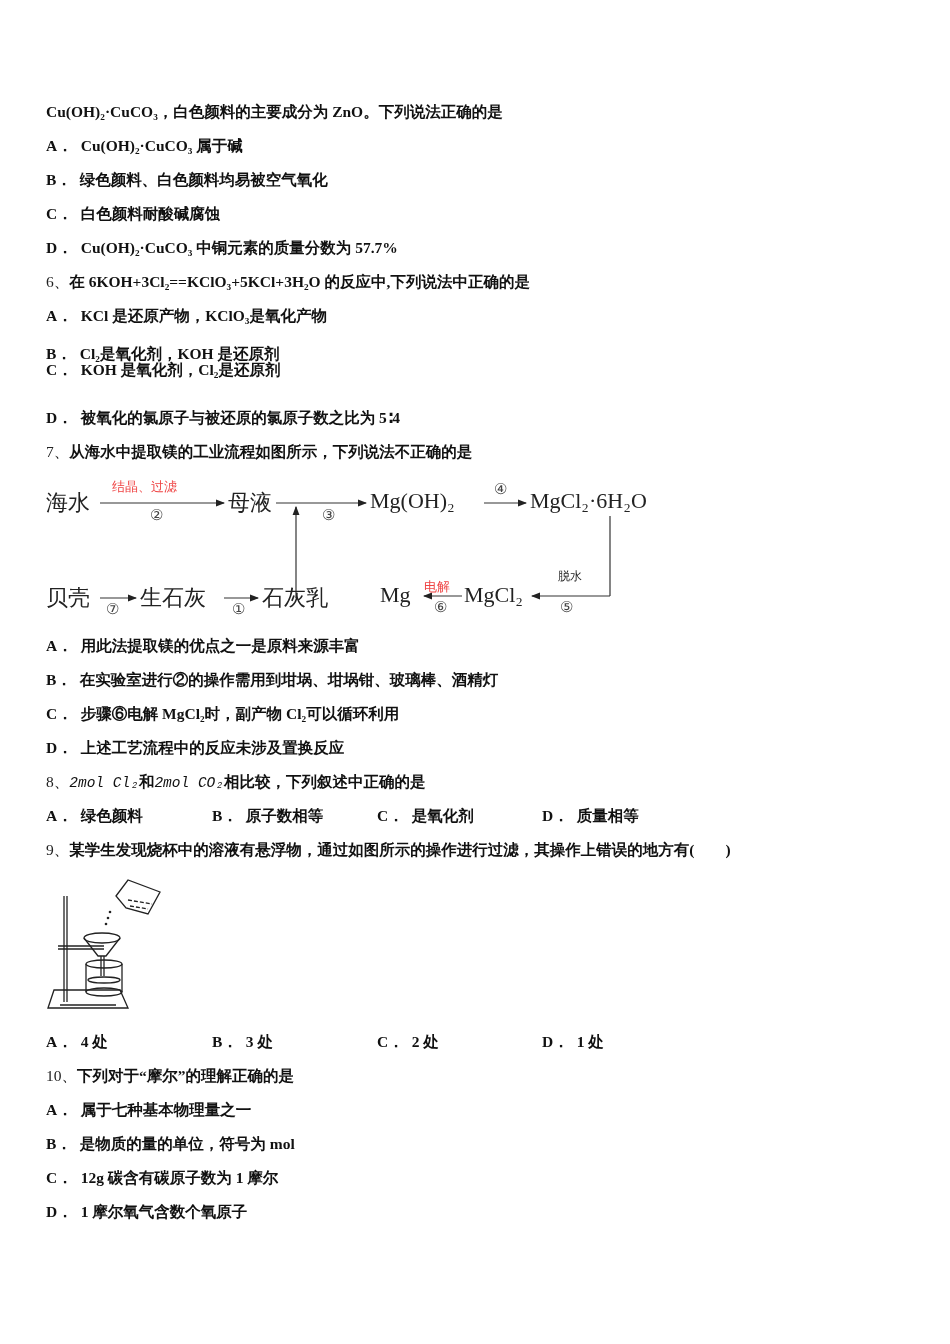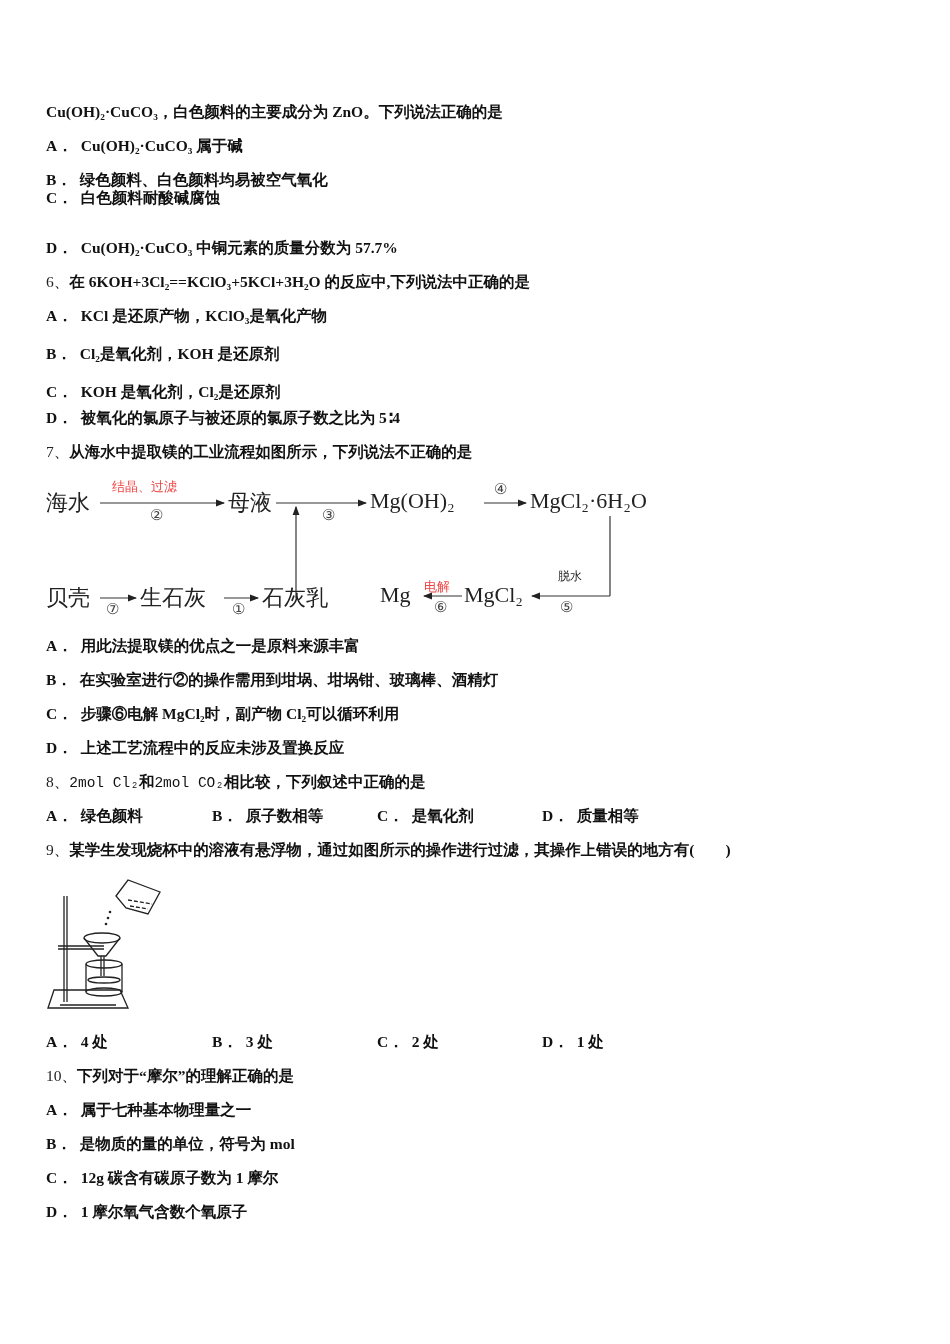--- a/index.html
+++ b/index.html
@@ -1,46 +1,46 @@
 <!DOCTYPE html>
 <html><head>
 <meta charset="utf-8">
 <style>
   html, body { margin: 0; padding: 0; background: #ffffff; }
   body { width: 950px; height: 1344px; position: relative; overflow: hidden;
          font-family: "Liberation Serif", "DejaVu Serif", serif; color: #111; }
   .line { position: absolute; left: 46px; font-size: 15.5px; line-height: 20px; white-space: nowrap; text-align: right; }
   .b { font-weight: bold; }
   .num { font-weight: normal; color: #222; }
-  .mono { font-family: "Liberation Mono", "DejaVu Sans Mono", monospace; font-size: 14.5px; }
+  .mono { font-family: "Liberation Mono", "DejaVu Sans Mono", monospace; font-size: 14.5px; font-style: italic; }
   .opt { position: absolute; font-size: 15.5px; line-height: 20px; white-space: nowrap; }
   .label { font-weight: bold; margin-right: 8px; }
   .flow { position: absolute; left: 44px; top: 476px; width: 640px; height: 145px; }
   .flow .t { position: absolute; font-family: "Liberation Serif", "DejaVu Serif", serif; font-size: 22px; color: #222; white-space: nowrap; }
   .flow .s { position: absolute; font-size: 13px; color: #ef4444; white-space: nowrap; text-align: right; }
   .flow .c { position: absolute; font-size: 15px; color: #444; }
   .fig9 { position: absolute; left: 44px; top: 876px; width: 132px; height: 140px; }
 </style>
 </head>
 <body>
 
 <div class="line b" style="top:102px">
   <span>Cu(OH)₂·CuCO₃</span><span style="font-weight:bold">，白色颜料的主要成分为 ZnO。下列说法正确的是</span>
 </div>
 <div class="line b" style="top:136px"><span class="label">A．</span><span>Cu(OH)₂·CuCO₃ 属于碱</span></div>
 <div class="line b" style="top:170px"><span class="label">B．</span><span>绿色颜料、白色颜料均易被空气氧化</span></div>
-<div class="line b" style="top:188px"><span class="label">C．</span><span>白色颜料耐酸碱腐蚀</span></div>
+<div class="line b" style="top:204px"><span class="label">C．</span><span>白色颜料耐酸碱腐蚀</span></div>
 <div class="line b" style="top:238px"><span class="label">D．</span><span>Cu(OH)₂·CuCO₃ 中铜元素的质量分数为 57.7%</span></div>
 
 <div class="line b" style="top:272px">
   <span class="num">6、</span><span>在 </span><span>6KOH+3Cl₂==KClO₃+5KCl+3H₂O</span><span> 的反应中,下列说法中正确的是</span>
 </div>
 <div class="line b" style="top:306px"><span class="label">A．</span><span>KCl 是还原产物，KClO₃是氧化产物</span></div>
 <div class="line b" style="top:344px"><span class="label">B．</span><span>Cl₂是氧化剂，KOH 是还原剂</span></div>
-<div class="line b" style="top:382px"><span class="label">C．</span><span>KOH 是氧化剂，Cl₂是还原剂</span></div>
+<div class="line b" style="top:360px"><span class="label">C．</span><span>KOH 是氧化剂，Cl₂是还原剂</span></div>
 <div class="line b" style="top:408px"><span class="label">D．</span><span>被氧化的氯原子与被还原的氯原子数之比为 5∶4</span></div>
 
 <div class="line b" style="top:442px">
   <span class="num">7、</span><span>从海水中提取镁的工业流程如图所示，下列说法不正确的是</span>
 </div>
 
 <div class="flow">
   <svg width="640" height="145" style="position:absolute;left:0;top:0">
     <defs>
       <marker id="ah" markerWidth="8" markerHeight="8" refX="7" refY="4" orient="auto">

